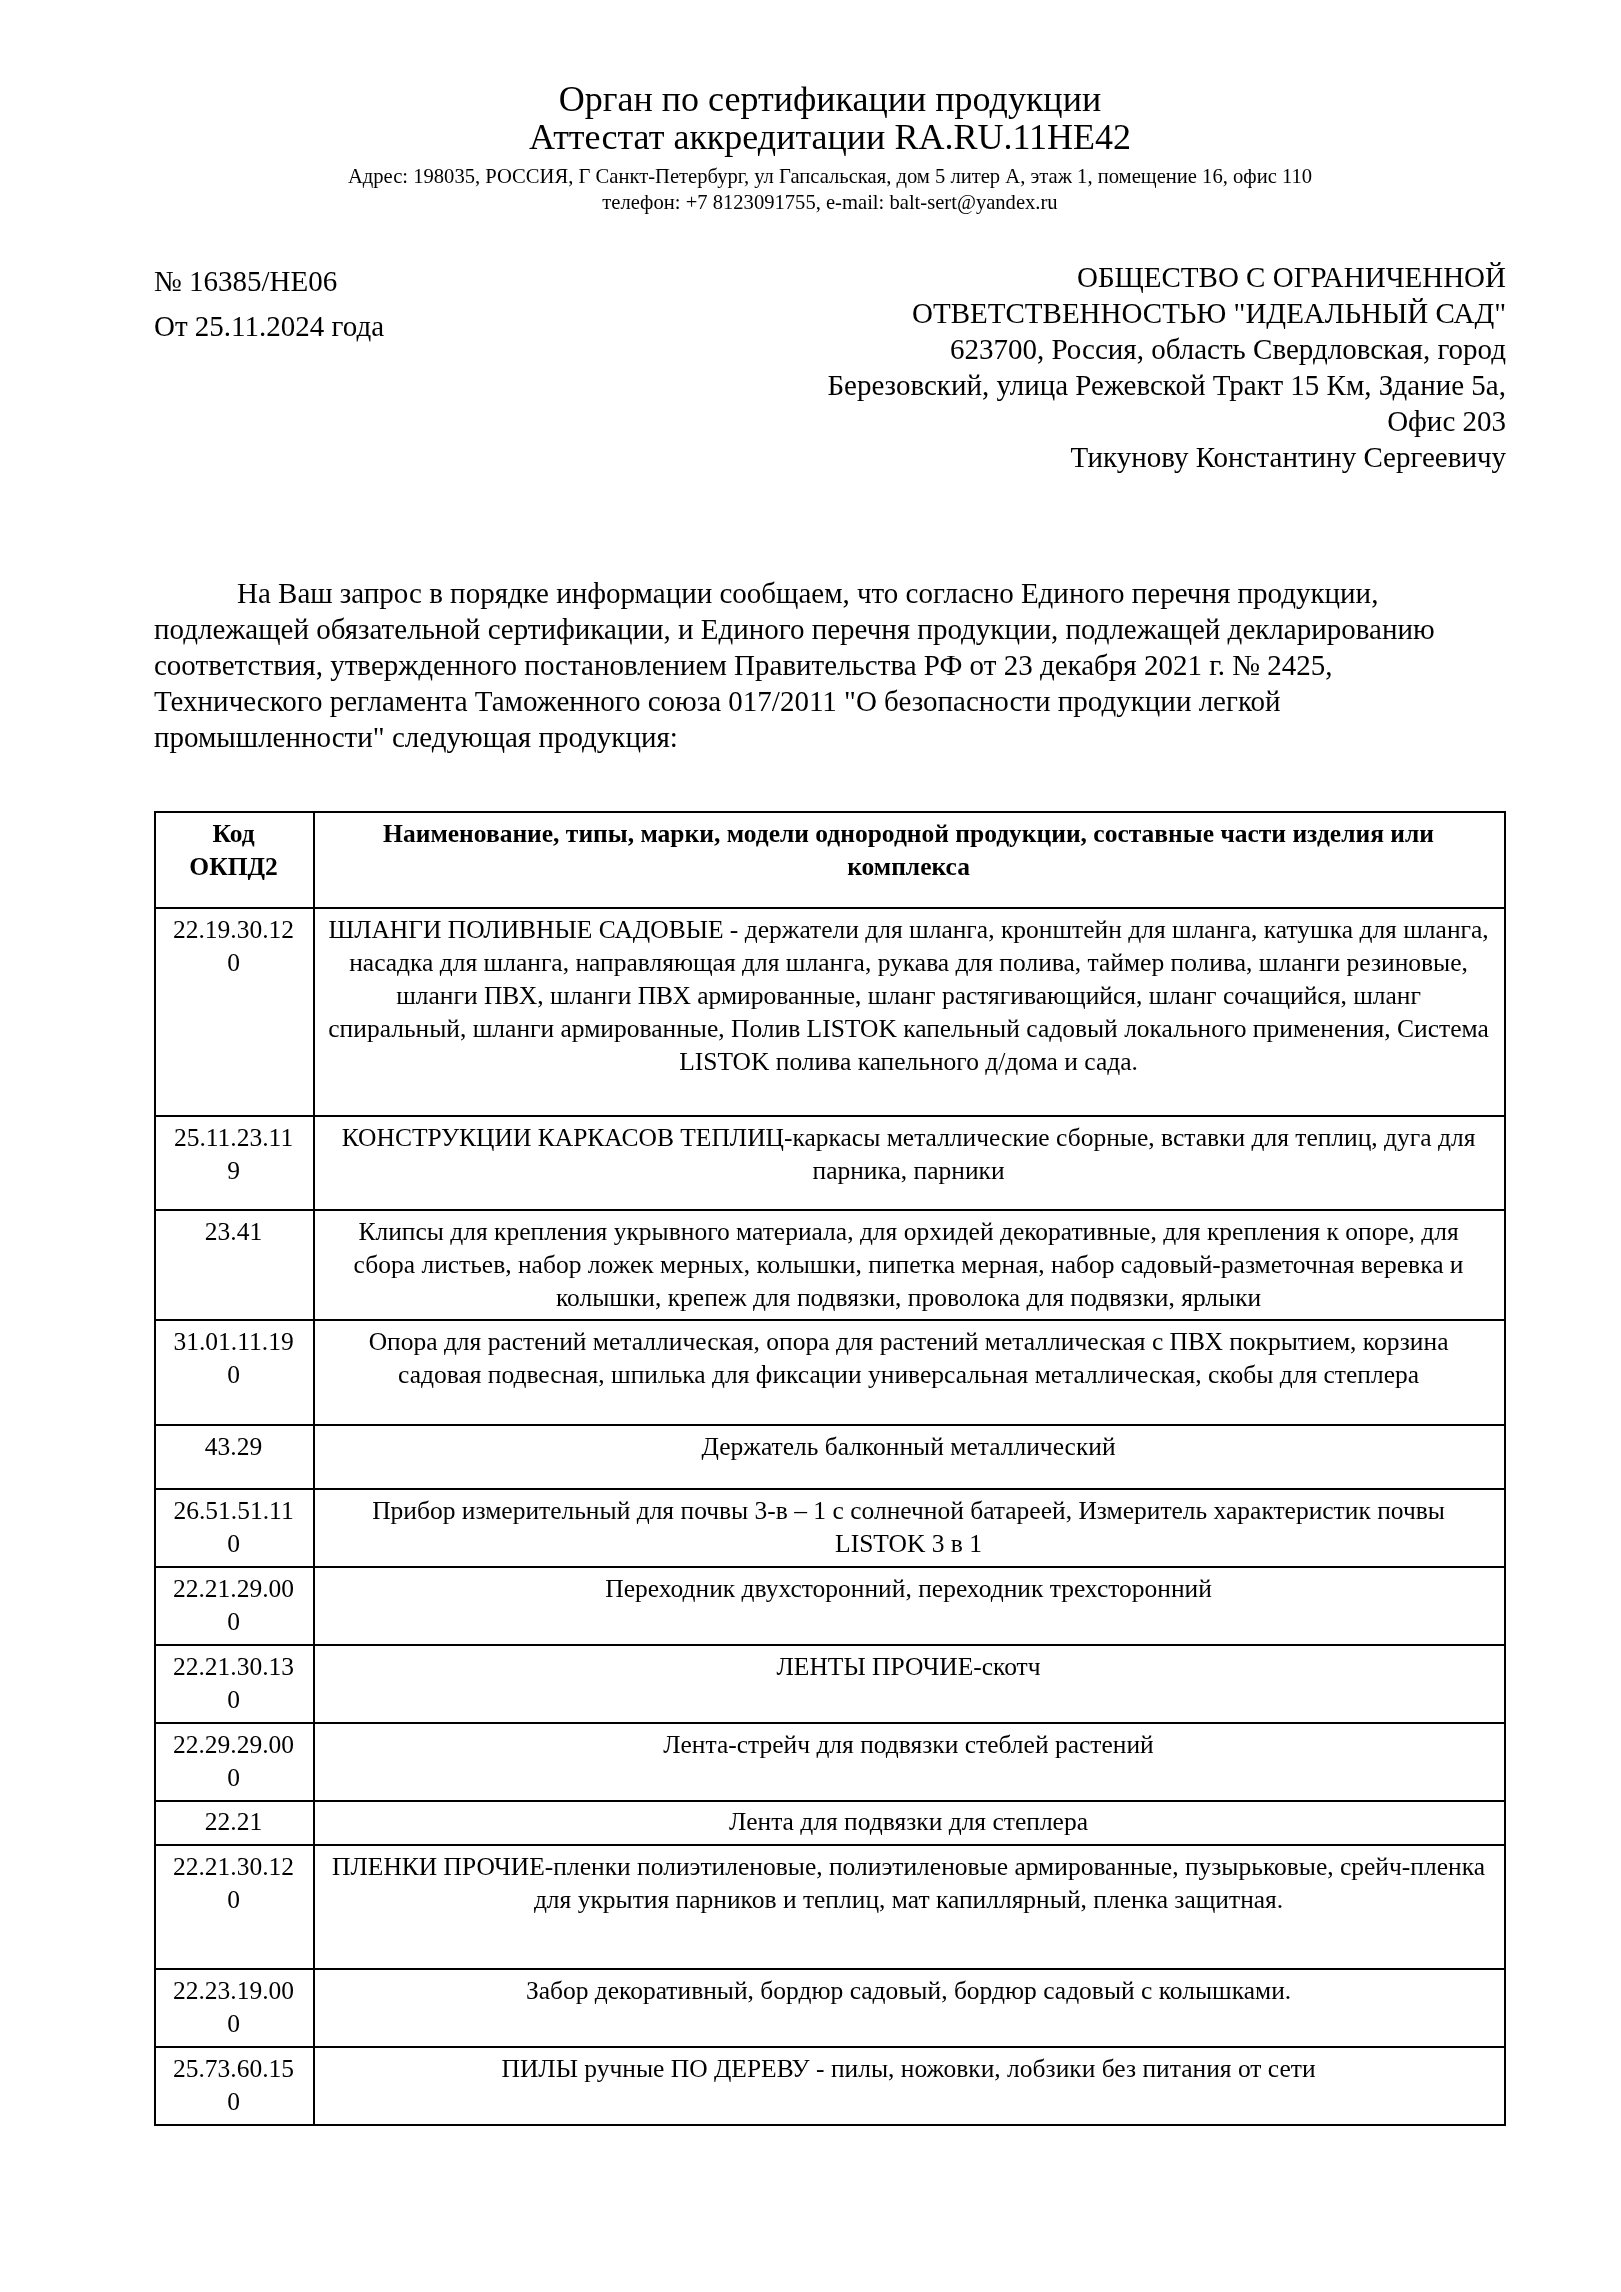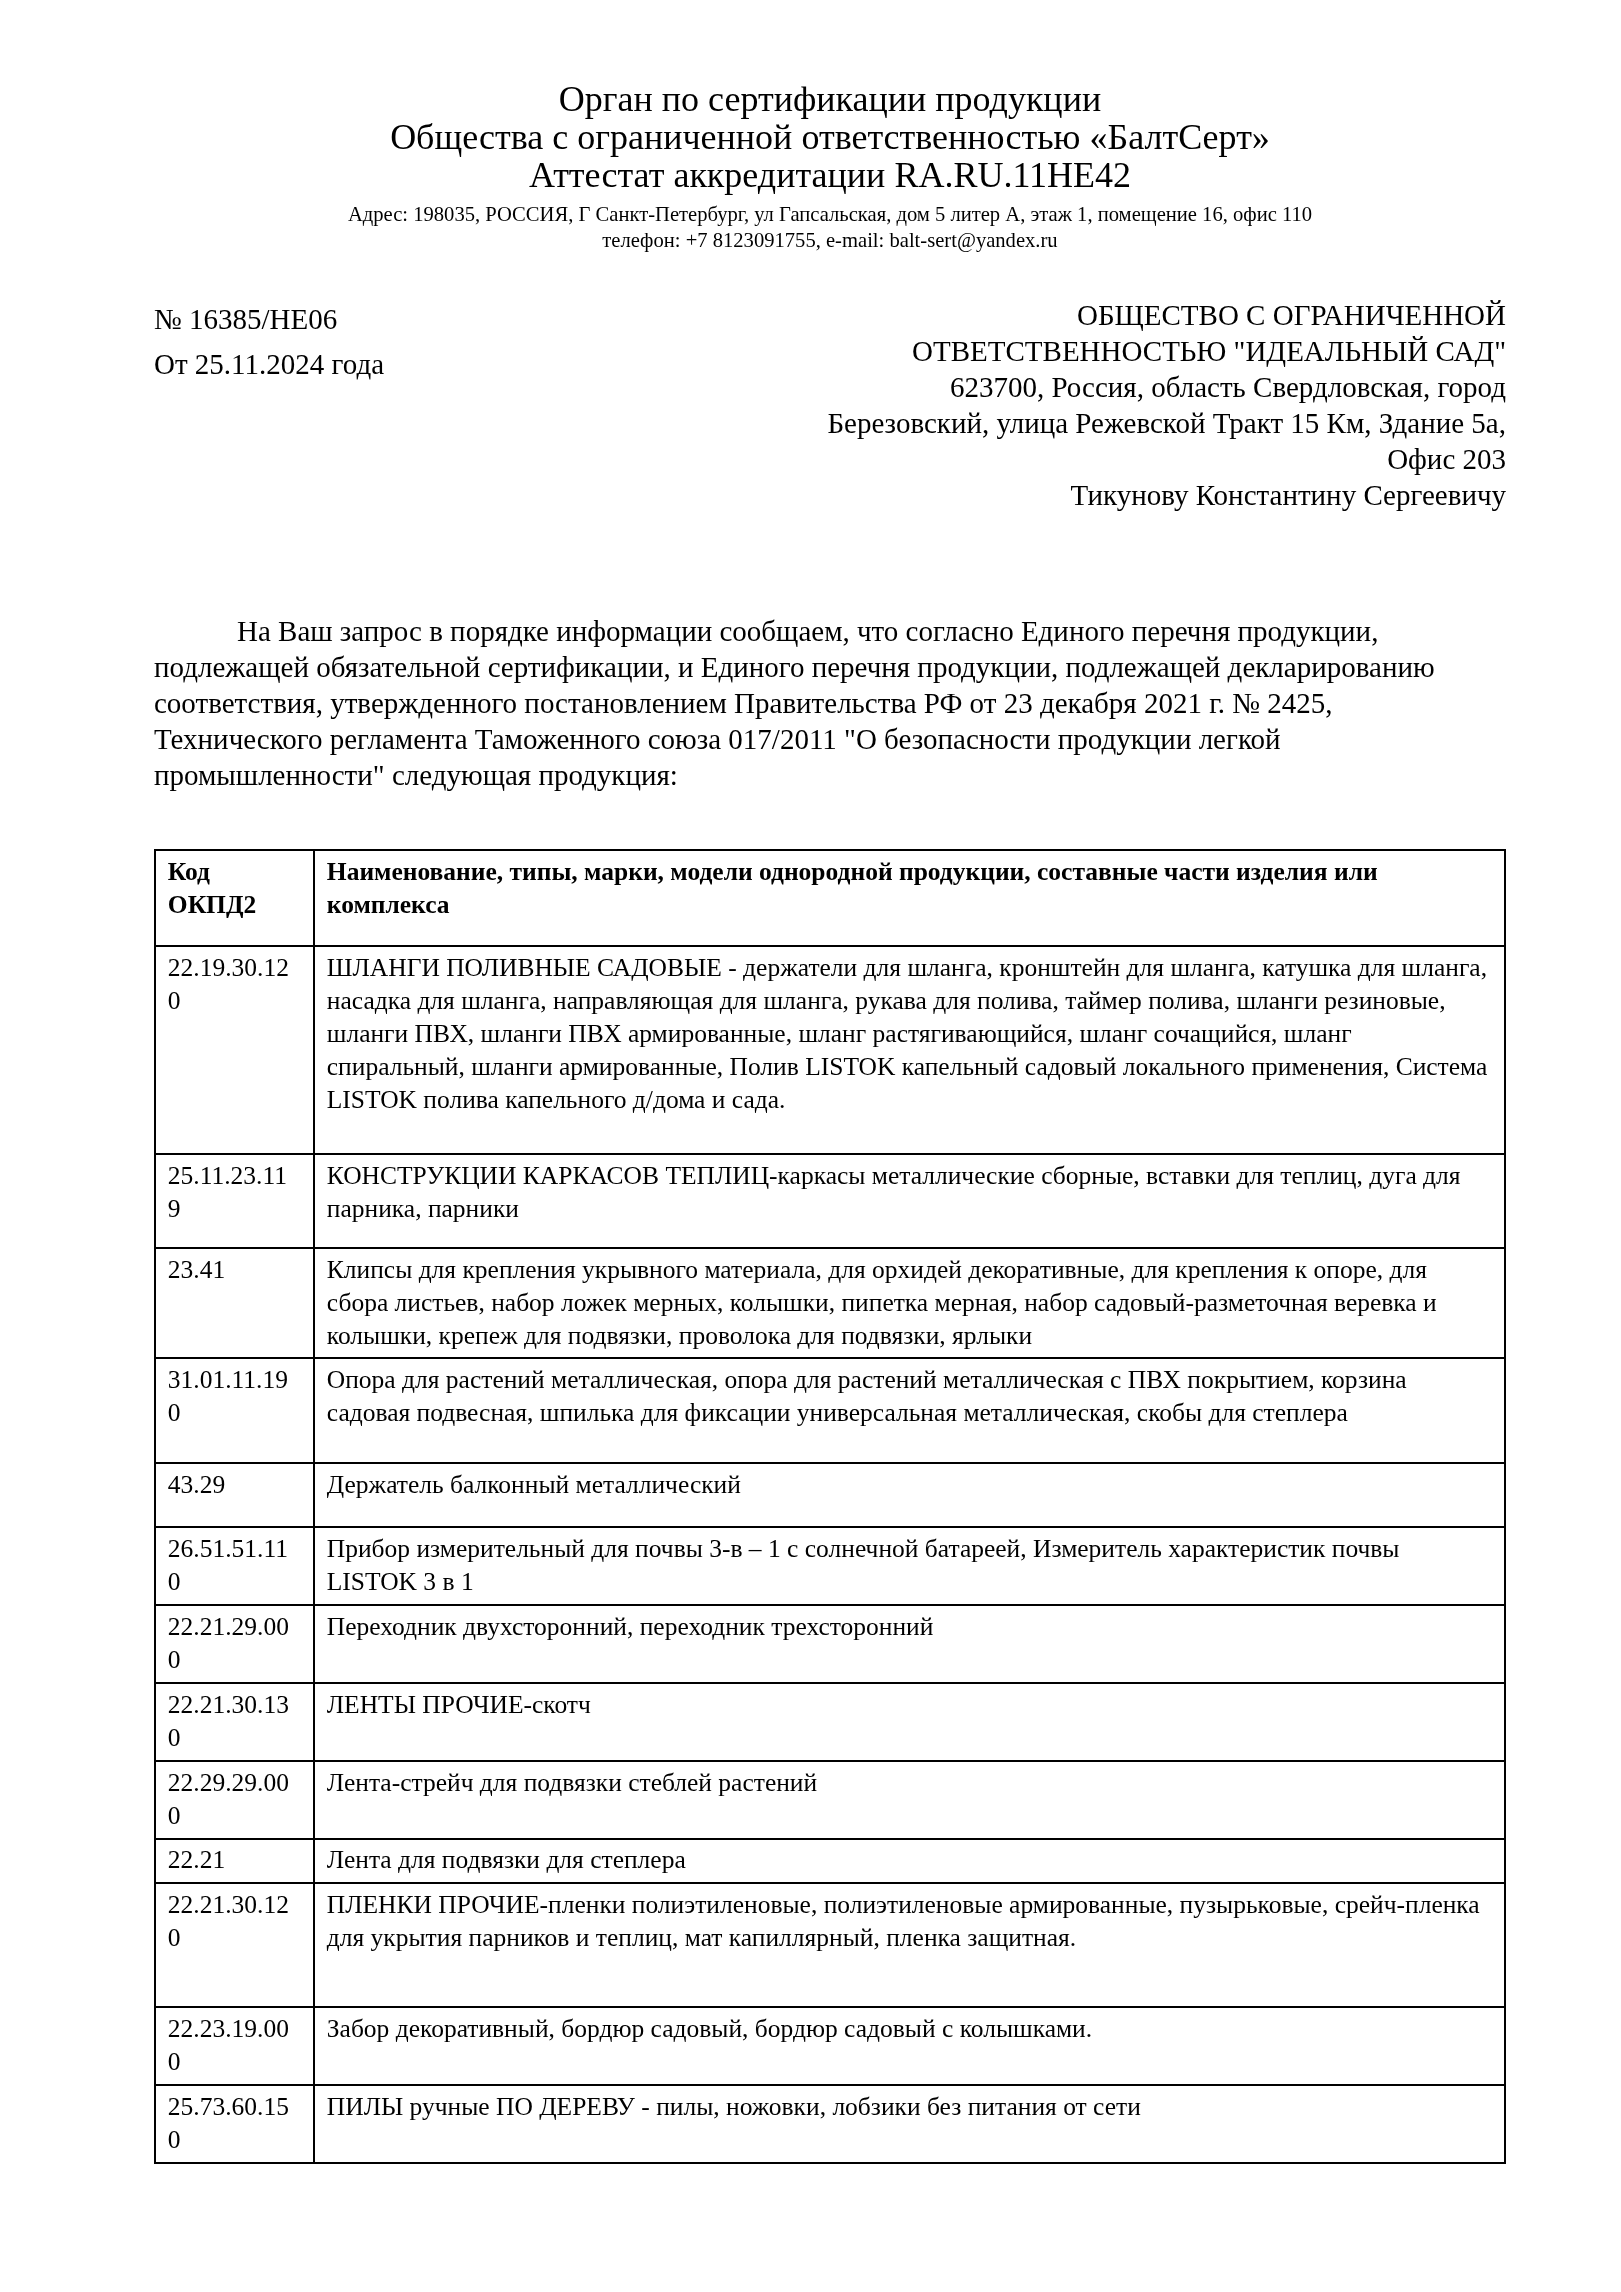--- a/index.html
+++ b/index.html
@@ -78,42 +78,41 @@
   table.product-table, 
   table.product-table th,
   table.product-table td {
     border: 2px solid #000000;
     border-top-width: 2.9px;
     border-bottom-width: 2.9px;
   }
   table.product-table th,
   table.product-table td {
     vertical-align: top;
-    text-align: left;
+    text-align: center;
     padding: 3.9px 13.7px 5.9px 11.8px;
     font-weight: normal;
     word-wrap: break-word;
     border-radius: 12px;
   }
   table.product-table th {
     font-weight: bold;
     height: 84px;
   }
   .col-code  { width: 159px; }   
   .col-desc  { width: auto; }
 </style>
 </head>
 <body>
 
 <div class="page">
   <div class="content">
 
     <div class="letterhead">
       <div class="letterhead-title">Орган по сертификации продукции</div>
-      <div class="letterhead-title">Общества с ограниченной ответственностью «БалтСерт»</div>
       <div class="letterhead-title">Аттестат аккредитации RA.RU.11HE42</div>
       <div class="letterhead-small first">Адрес: 198035, РОССИЯ, Г Санкт-Петербург, ул Гапсальская, дом 5 литер А, этаж 1, помещение 16, офис 110</div>
       <div class="letterhead-small">телефон: +7 8123091755, e-mail: balt-sert@yandex.ru</div>
     </div>
 
     <div class="correspondence">
       <div class="ref-block">
         <div>№ 16385/НЕ06</div>
         <div>От 25.11.2024 года</div>
       </div>

